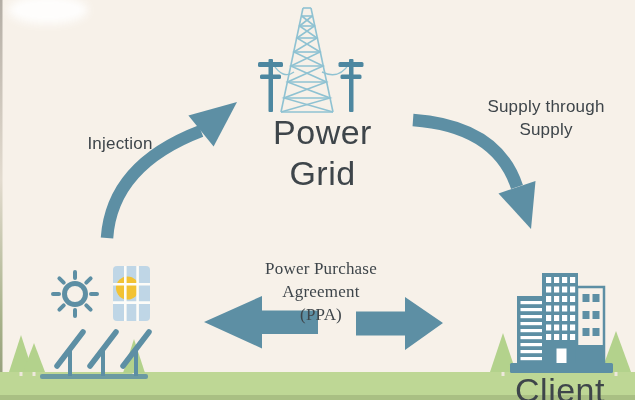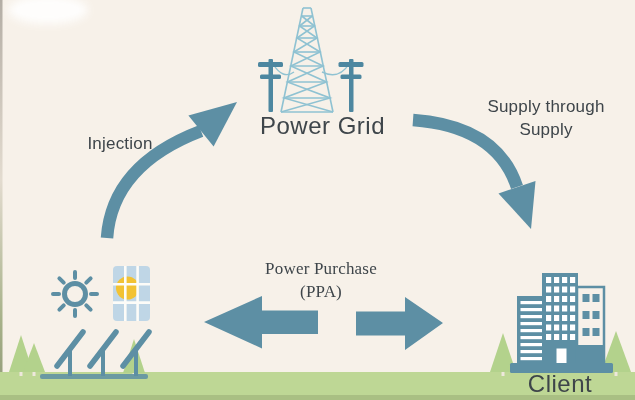--- a/index.html
+++ b/index.html
@@ -25,21 +25,21 @@
   .fill-teal-dark{fill:var(--teal-dark);}
   .stroke-teal{stroke:var(--teal);fill:none;}
   .fill-green{fill:var(--green);}
   .fill-green-dark{fill:var(--green-dark);}
   .fill-tree{fill:var(--tree-green);}
   .fill-cream{fill:var(--cream);}
   .fill-panel{fill:var(--panel-blue);}
   .fill-yellow{fill:var(--yellow);}
   .stroke-lt{stroke:var(--teal-light);fill:none;}
   .lbl{position:absolute;color:var(--ink);text-align:center;line-height:1.2;}
-  .lbl-big{font-size:24px;font-weight:500;letter-spacing:.5px;}
+  .lbl-big{font-size:34px;font-weight:500;letter-spacing:.5px;}
   .lbl-mid{font-size:17px;font-weight:500;letter-spacing:.2px;line-height:23px;}
   .lbl span{display:block;}
 </style>
 </head>
 <body>
 
 <div class="canvas">
 
   <svg class="art" width="635" height="400" viewBox="0 0 635 400">
     <defs>
@@ -246,19 +246,20 @@
 
   <div class="lbl lbl-big" style="left:235px;top:112px;width:175px;">Power Grid</div>
 
   <div class="lbl lbl-mid" style="left:478px;top:95px;width:136px;">
     <span>Supply through</span>
     <span>Supply</span>
   </div>
 
   <div class="lbl lbl-mid" style="left:237px;top:257px;width:168px;font-family:Liberation Serif, serif;">
     <span>Power Purchase</span>
+    <span>Agreement</span>
     <span>(PPA)</span>
   </div>
 
 
   <div class="lbl lbl-big" style="left:492px;top:370px;width:136px;">Client</div>
 
 </div>
 
 </body></html>

